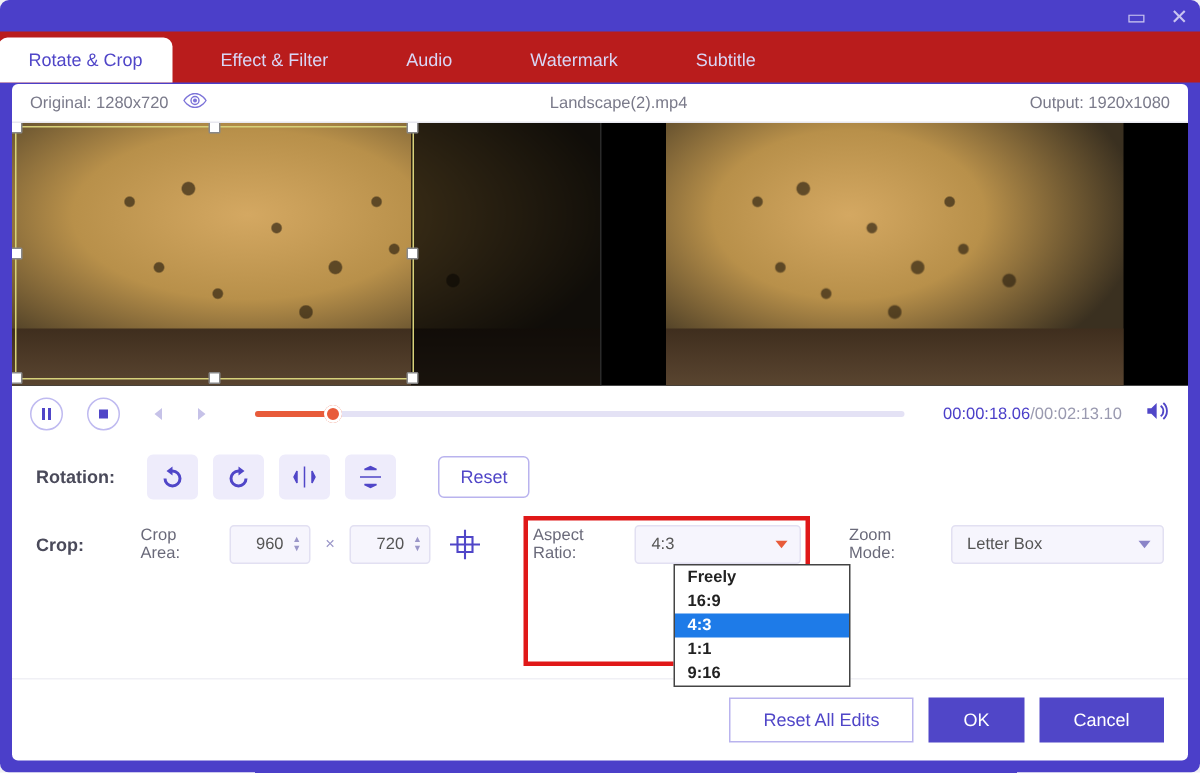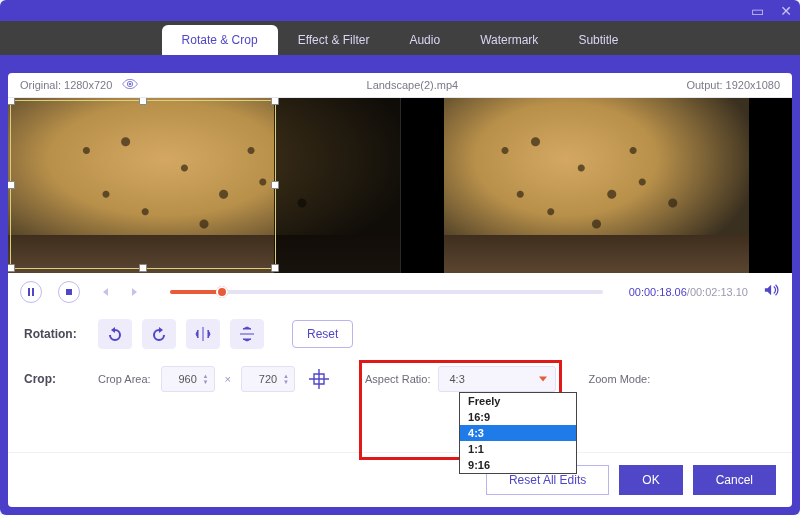--- a/index.html
+++ b/index.html
@@ -1,21 +1,21 @@
 <!DOCTYPE html>
 <html><head>
 <meta charset="utf-8">
 <style>
 * { margin: 0; padding: 0; box-sizing: border-box; font-family: -apple-system, BlinkMacSystemFont, "Segoe UI", Arial, sans-serif; }
 body { background: #f0f0f5; padding: 0; }
 .window { width: 800px; height: 515px; background: #4b3fc9; border-radius: 6px; overflow: hidden; display: flex; flex-direction: column; }
 .titlebar { height: 22px; display: flex; justify-content: flex-end; align-items: center; padding-right: 8px; gap: 16px; }
 .titlebar span { color: #c9c4f0; font-size: 14px; cursor: pointer; line-height: 1; }
-.inner { flex: 1; background: #fff; margin: 18px 8px 8px 8px; border-radius: 4px; display: flex; flex-direction: column; }
-.tabs { display: flex; justify-content: center; gap: 0; background: #404040; margin: -1px -1px 0 -1px; padding-top: 4px; }
+.inner { flex: 1; background: #fff; margin: 1px 8px 8px 8px; border-radius: 4px; display: flex; flex-direction: column; }
+.tabs { display: flex; justify-content: flex-start; gap: 12px; background: #b91c1c; margin: -1px -1px 0 -1px; padding-top: 4px; }
 .tab { padding: 8px 20px; font-size: 12px; color: #d9d6f5; cursor: pointer; border-radius: 6px 6px 0 0; }
 .tab.active { background: #fff; color: #5046c8; font-weight: 500; }
 .infobar { display: flex; align-items: center; padding: 6px 12px; font-size: 11px; color: #7a7a8a; border-bottom: 1px solid #e8e8f0; }
 .infobar .left { flex: 0 0 auto; display: flex; align-items: center; gap: 10px; }
 .infobar .center { flex: 1; text-align: center; }
 .infobar .right { flex: 0 0 auto; }
 .eye-icon svg { width: 16px; height: 10px; }
 .previews { display: flex; height: 175px; background: #1a1a1a; }
 .preview { flex: 1; position: relative; background: #000; display: flex; align-items: center; justify-content: center; overflow: hidden; }
 .preview.right { border-left: 1px solid #2a2a2a; }
@@ -226,20 +226,24 @@
         <div class="dropdown">
           <div class="opt">Freely</div>
           <div class="opt">16:9</div>
           <div class="opt sel">4:3</div>
           <div class="opt">1:1</div>
           <div class="opt">9:16</div>
         </div>
       </div>
 
       <span class="lbl" style="margin-left:22px">Zoom Mode:</span>
+      <div class="select zoom">
+        <span>Letter Box</span>
+        <div class="caret"></div>
+      </div>
     </div>
 
     <div class="footer">
       <button class="btn outline">Reset All Edits</button>
       <button class="btn primary">OK</button>
       <button class="btn primary">Cancel</button>
     </div>
   </div>
 </div>
 

